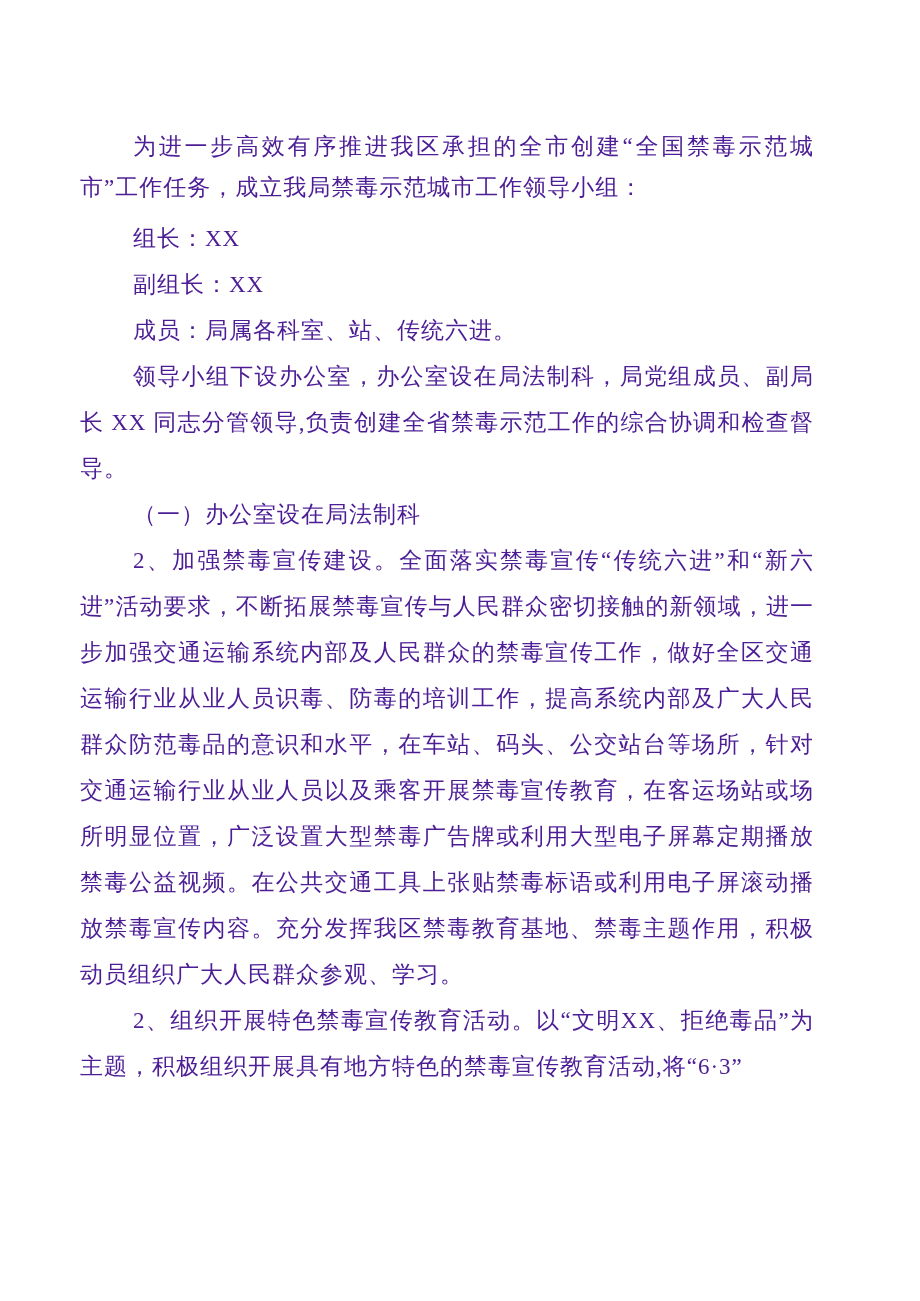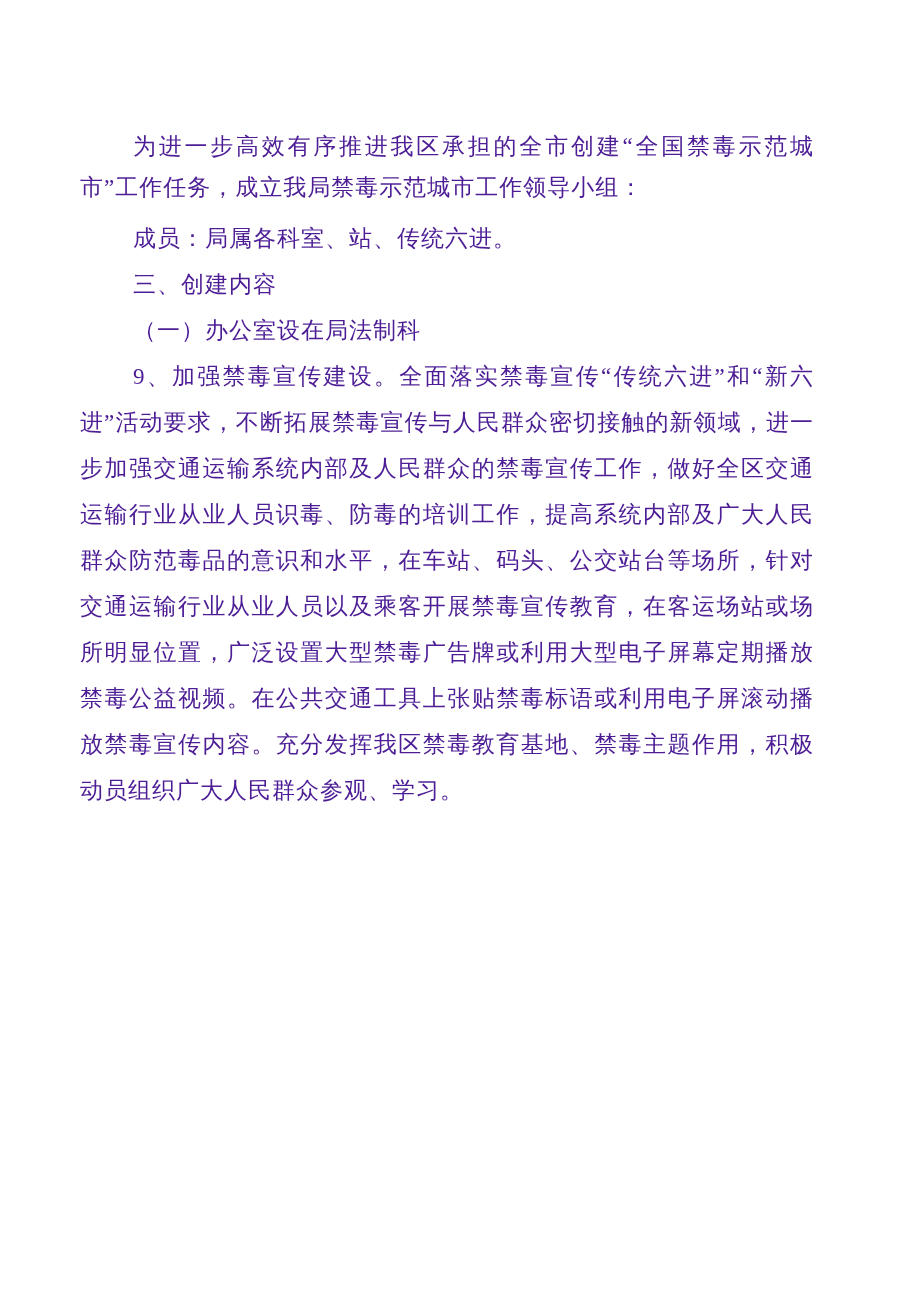--- a/index.html
+++ b/index.html
@@ -33,18 +33,21 @@
     line-height: 41px;
     margin-bottom: 8px;
   }
 </style>
 </head>
 <body>
 
 <div class="page">
   <div class="doc-body">
     <p class="first-para">为进一步高效有序推进我区承担的全市创建“全国禁毒示范城市”工作任务，成立我局禁毒示范城市工作领导小组：</p>
+    <p>组长：XX</p>
+    <p>副组长：XX</p>
     <p>成员：局属各科室、站、传统六进。</p>
-    <p>三、创建内容</p>
+    <p>领导小组下设办公室，办公室设在局法制科，局党组成员、副局长 XX 同志分管领导,负责创建全省禁毒示范工作的综合协调和检查督导。</p>
     <p>（一）办公室设在局法制科</p>
-    <p>9、加强禁毒宣传建设。全面落实禁毒宣传“传统六进”和“新六进”活动要求，不断拓展禁毒宣传与人民群众密切接触的新领域，进一步加强交通运输系统内部及人民群众的禁毒宣传工作，做好全区交通运输行业从业人员识毒、防毒的培训工作，提高系统内部及广大人民群众防范毒品的意识和水平，在车站、码头、公交站台等场所，针对交通运输行业从业人员以及乘客开展禁毒宣传教育，在客运场站或场所明显位置，广泛设置大型禁毒广告牌或利用大型电子屏幕定期播放禁毒公益视频。在公共交通工具上张贴禁毒标语或利用电子屏滚动播放禁毒宣传内容。充分发挥我区禁毒教育基地、禁毒主题作用，积极动员组织广大人民群众参观、学习。</p>
+    <p>2、加强禁毒宣传建设。全面落实禁毒宣传“传统六进”和“新六进”活动要求，不断拓展禁毒宣传与人民群众密切接触的新领域，进一步加强交通运输系统内部及人民群众的禁毒宣传工作，做好全区交通运输行业从业人员识毒、防毒的培训工作，提高系统内部及广大人民群众防范毒品的意识和水平，在车站、码头、公交站台等场所，针对交通运输行业从业人员以及乘客开展禁毒宣传教育，在客运场站或场所明显位置，广泛设置大型禁毒广告牌或利用大型电子屏幕定期播放禁毒公益视频。在公共交通工具上张贴禁毒标语或利用电子屏滚动播放禁毒宣传内容。充分发挥我区禁毒教育基地、禁毒主题作用，积极动员组织广大人民群众参观、学习。</p>
+    <p>2、组织开展特色禁毒宣传教育活动。以“文明XX、拒绝毒品”为主题，积极组织开展具有地方特色的禁毒宣传教育活动,将“6·3”</p>
   </div>
 </div>
 
 </body></html>

